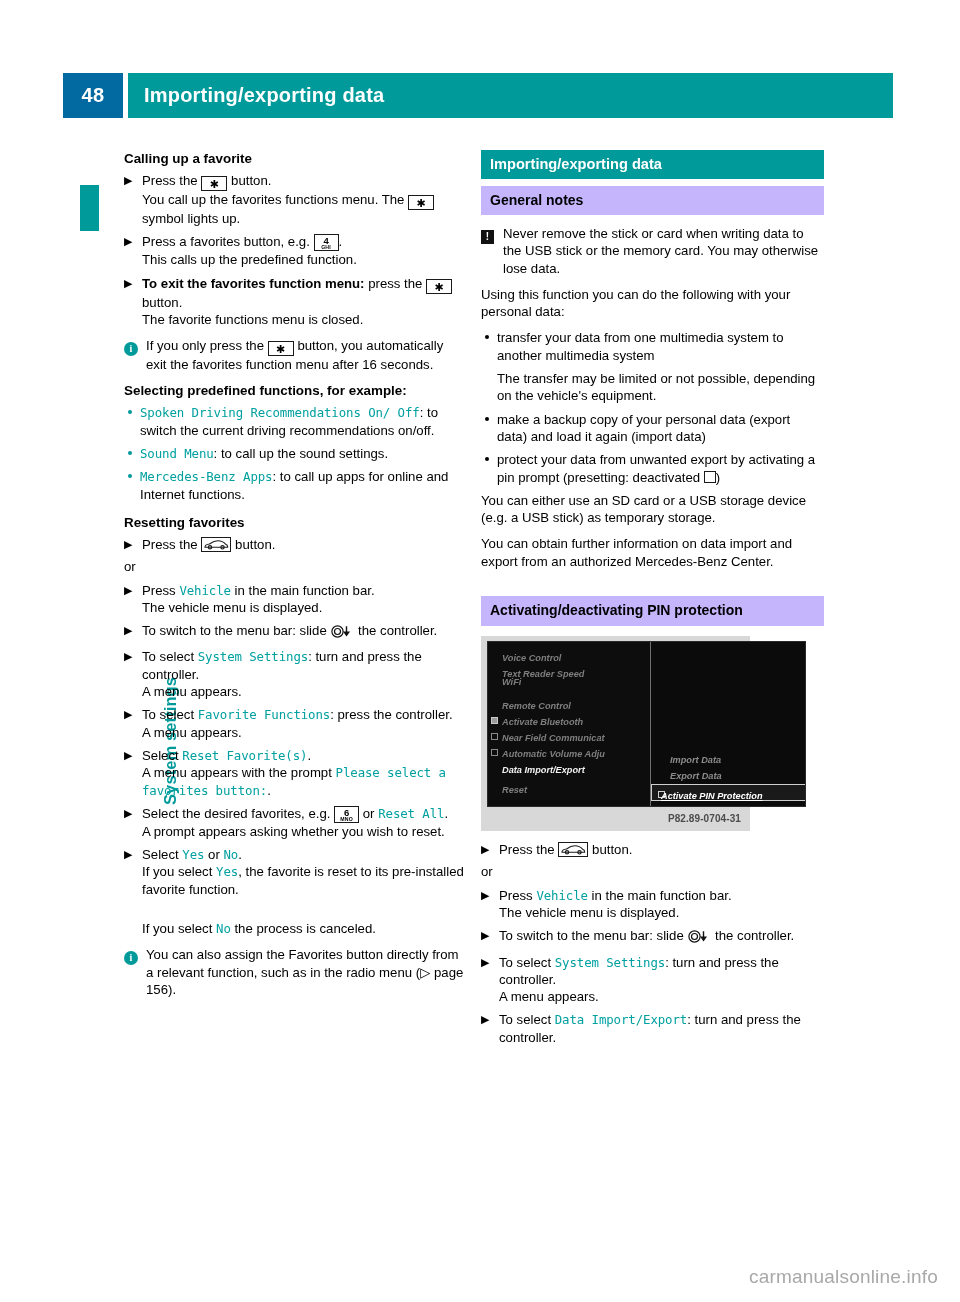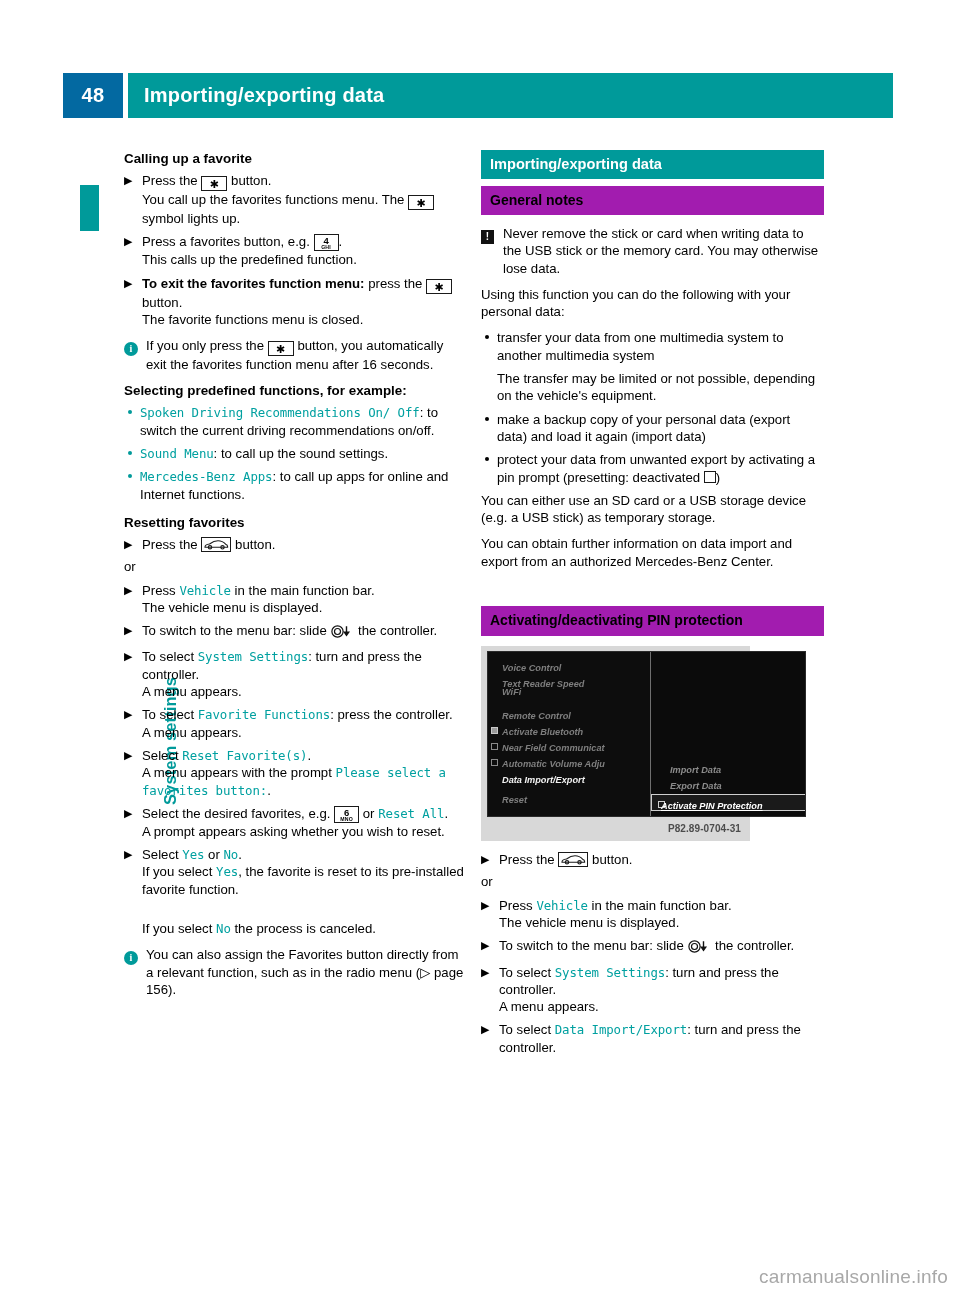--- a/index.html
+++ b/index.html
@@ -253,21 +253,21 @@
   .teal-bar {
     background: #009a9a;
     color: #ffffff;
     font-size: 14.6px;
     font-weight: bold;
     padding: 5px 9px 6px 9px;
     margin: 0 0 7px 0;
     line-height: 18px;
   }
   .gray-bar {
-    background: #a21caf;
+    background: #c4b5fd;
     color: #000000;
     font-size: 14px;
     font-weight: bold;
     padding: 5px 9px 6px 9px;
     margin: 0 0 10px 0;
     line-height: 18px;
   }
   .gray-bar.two-line { line-height: 19px; }
 
   
@@ -367,21 +367,21 @@
     font-size: 10px;
     font-weight: bold;
     color: #4c4c4c;
     letter-spacing: .1px;
     margin-left: 8px;
   }
 
   
   #watermark {
     position: absolute;
-    right: 12px;
+    right: 22px;
     bottom: 14px;
     font-size: 19px;
     color: #a8a8a8;
     letter-spacing: .2px;
   }
 </style>
 </head>
 <body>
 
 <div id="page-header">
@@ -573,21 +573,21 @@
   </div>
   <div class="bul">
     <span class="dot"></span>
     <span>protect your data from unwanted export by activating a pin prompt (presetting: deactivated</span>
     <span class="checkbox-glyph"></span><span>)</span>
   </div>
 
   <div class="para">You can either use an SD card or a USB storage device (e.g. a USB stick) as temporary storage.</div>
   <div class="para">You can obtain further information on data import and export from an authorized Mercedes-Benz Center.</div>
 
-  <div class="gray-bar two-line" style="margin-top:36px">Activating/deactivating PIN protection</div>
+  <div class="gray-bar two-line" style="margin-top:26px">Activating/deactivating PIN protection</div>
 
   <div class="figure">
     <div class="fig-img">
       <div class="fig-screen">
         <div class="fig-left-rail"></div>
         <div class="fig-left-pane"></div>
 
         <div class="fig-menu-item" style="top:8px"><span>Voice Control</span></div>
         <div class="fig-menu-item" style="top:24px"><span>Text Reader Speed</span></div>
         <div class="fig-menu-item" style="top:32px"><span>WiFi</span></div>

